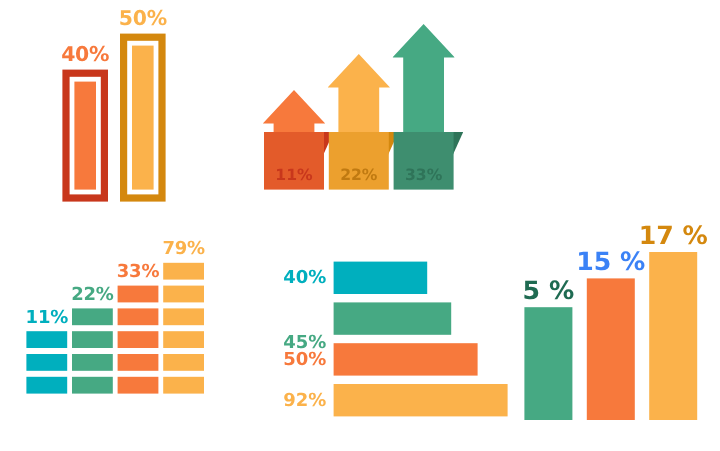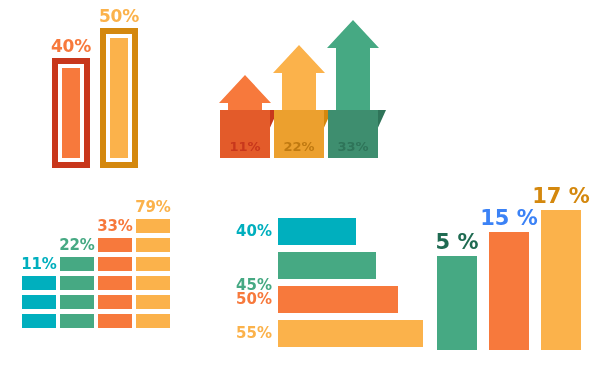--- a/index.html
+++ b/index.html
@@ -189,21 +189,21 @@
     </div>
     <div>
       <div class="hbar-label" id="hb-label-1" style="left: 14px; top: 68px; width: 48px; text-align: right; font-size: 15px; color: rgb(70, 169, 131); margin-top: 20px;">45%</div>
       <div class="hbar" id="hb-bar-1" style="left: 68px; top: 62px; width: 98px; height: 27px; background: rgb(70, 169, 131);"></div>
     </div>
     <div>
       <div class="hbar-label" id="hb-label-2" style="left: 14px; top: 102px; width: 48px; text-align: right; font-size: 15px; color: rgb(247, 121, 60);">50%</div>
       <div class="hbar" id="hb-bar-2" style="left: 68px; top: 96px; width: 120px; height: 27px; background: rgb(247, 121, 60);"></div>
     </div>
     <div>
-      <div class="hbar-label" id="hb-label-3" style="left: 14px; top: 136px; width: 48px; text-align: right; font-size: 15px; color: rgb(251, 178, 75);">55%</div>
+      <div class="hbar-label" id="hb-label-3" style="left: 14px; top: 136px; width: 48px; text-align: right; font-size: 15px; color: rgb(251, 178, 75);">92%</div>
       <div class="hbar" id="hb-bar-3" style="left: 68px; top: 130px; width: 145px; height: 27px; background: rgb(251, 178, 75);"></div>
     </div>
 
   </div>
 
   <div class="chart-panel" id="panel-vertical-bars">
 
     <div>
       <div class="vbar-label" id="vb-label-0" style="left: 12px; top: 42px; width: 60px; text-align: center; font-size: 21px; color: rgb(31, 107, 82);">5 %</div>
       <div class="vbar" id="vb-bar-0" style="left: 22px; top: 66px; width: 40px; height: 94px; background: rgb(70, 169, 131);"></div>

